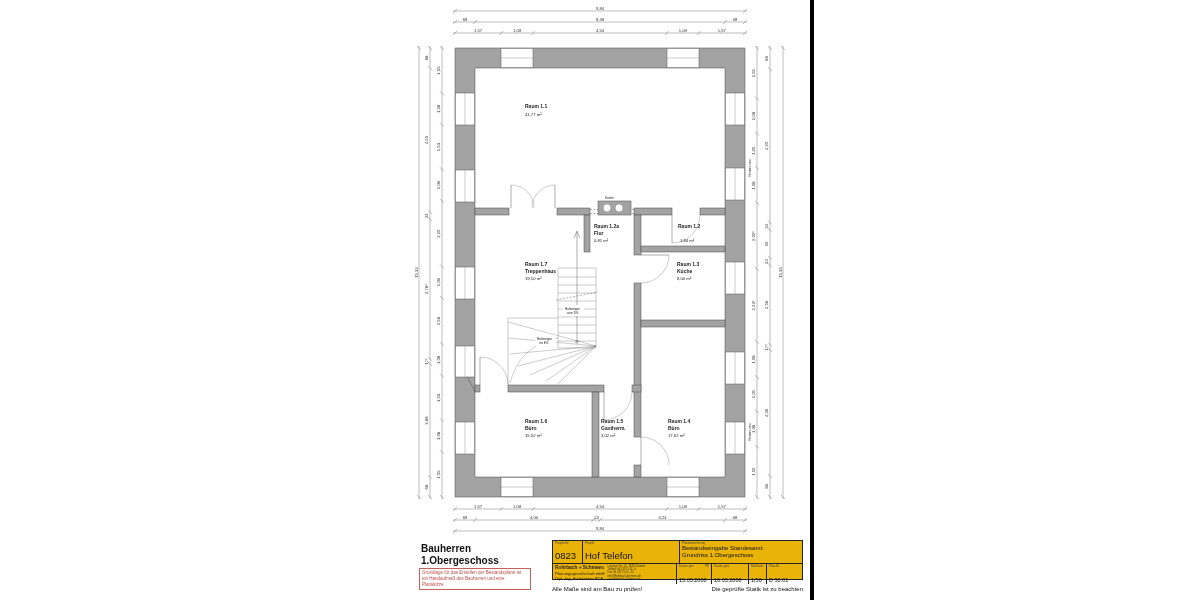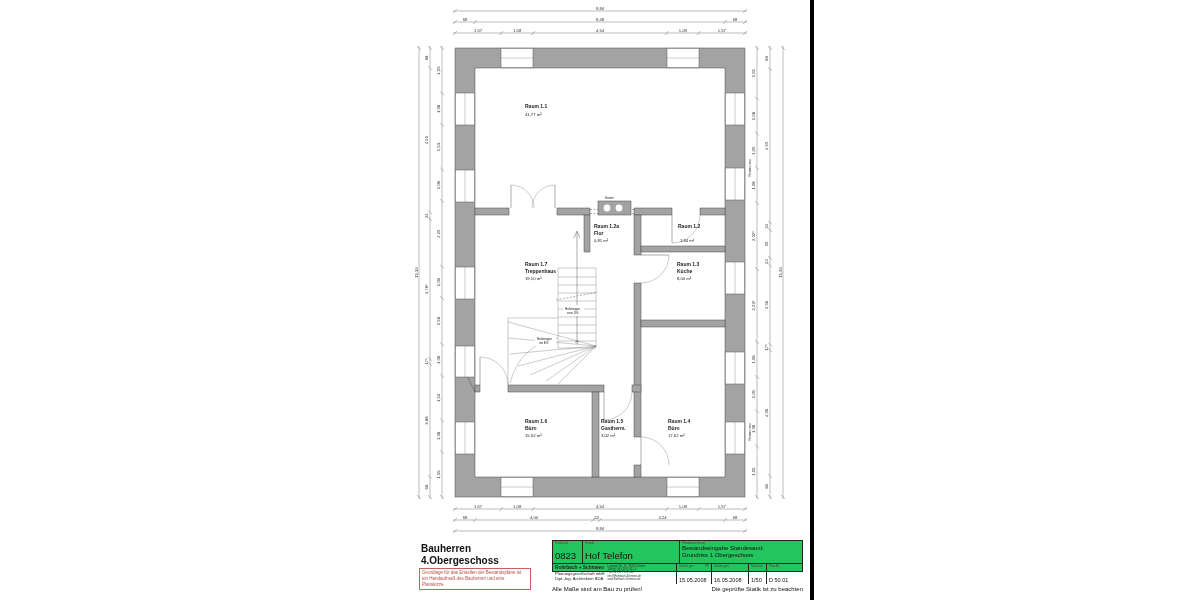--- a/index.html
+++ b/index.html
@@ -14,21 +14,21 @@
   .dimline{stroke:#555;stroke-width:.4}
   .dimtext{font-size:4.2px;fill:#333}
   .rn{font-size:5px;font-weight:bold;fill:#1c1c1c}
   .ra{font-size:4.2px;fill:#1c1c1c}
   .tiny{font-size:3.1px;fill:#1c1c1c}
   .abs{position:absolute}
   .sheet-edge{left:810px;top:0;width:4px;height:600px;background:#000}
   .plan-title{left:421px;top:543px;font-size:10px;font-weight:bold;line-height:1.15;color:#111}
   .red-note{left:419px;top:568px;width:106px;border:1px solid #c4615c;color:#b94a45;
             font-size:4.5px;line-height:1.35;padding:1px 2px}
-  .tblock{left:552px;top:540px;width:251px;height:32px;border:1px solid #222;box-sizing:border-box;background:#22c55e}
+  .tblock{left:552px;top:540px;width:251px;height:40px;border:1px solid #222;box-sizing:border-box;background:#eab308}
   .trow1{display:flex;height:23px;border-bottom:1px solid #222;box-sizing:border-box}
   .trow2{display:flex;height:20px;box-sizing:border-box}
   .tcell{border-right:1px solid #222;box-sizing:border-box;padding:1px 2px;overflow:hidden}
   .tcell:last-child{border-right:none}
   .lab{font-size:3px;color:#444;display:block;line-height:1.1}
   .labrow{display:flex;justify-content:space-between;font-size:3px;color:#444;line-height:1.1}
   .big{font-size:9.5px;color:#111;line-height:1.2}
   .med{font-size:6px;color:#111;line-height:1.15}
   .val{font-size:5.5px;color:#111;line-height:1.3}
   .firm{display:flex;gap:3px}
@@ -458,21 +458,21 @@
       <line x1="781" y1="46" x2="785" y2="50" class="dimline"></line>
       <line x1="781" y1="495" x2="785" y2="499" class="dimline"></line>
       <text class="dimtext" text-anchor="middle" x="781.5" y="272.5" transform="rotate(-90 781.5 272.5)">15,39</text>
     </g>
 </svg>
 
 <div class="abs sheet-edge"></div>
 
 <div class="abs plan-title">
   <div>Bauherren</div>
-  <div>4.Obergeschoss</div>
+  <div>1.Obergeschoss</div>
 </div>
 
 <div class="abs red-note">
   <div>Grundlage für das Erstellen der Bestandspläne ist</div>
   <div>ein Handaufmaß des Bauherren und eine Planskizze.</div>
 </div>
 
 <div class="abs tblock">
   <div class="trow1">
     <div class="tcell" style="width:30px">

